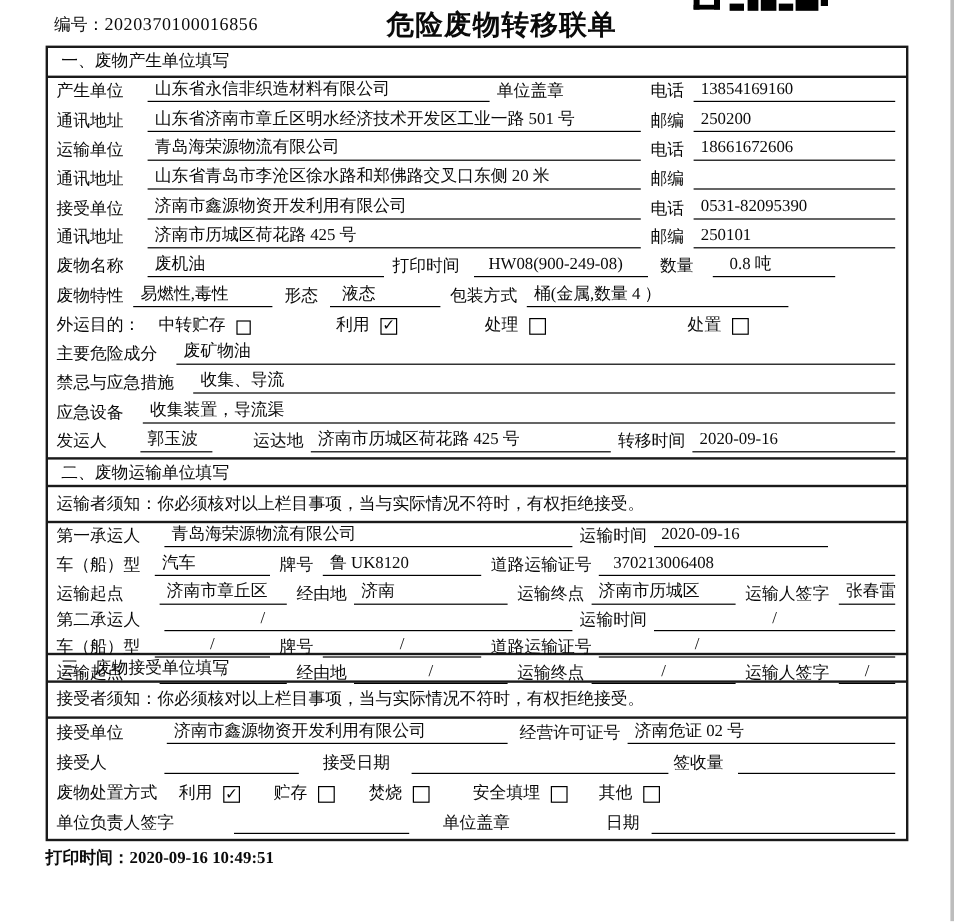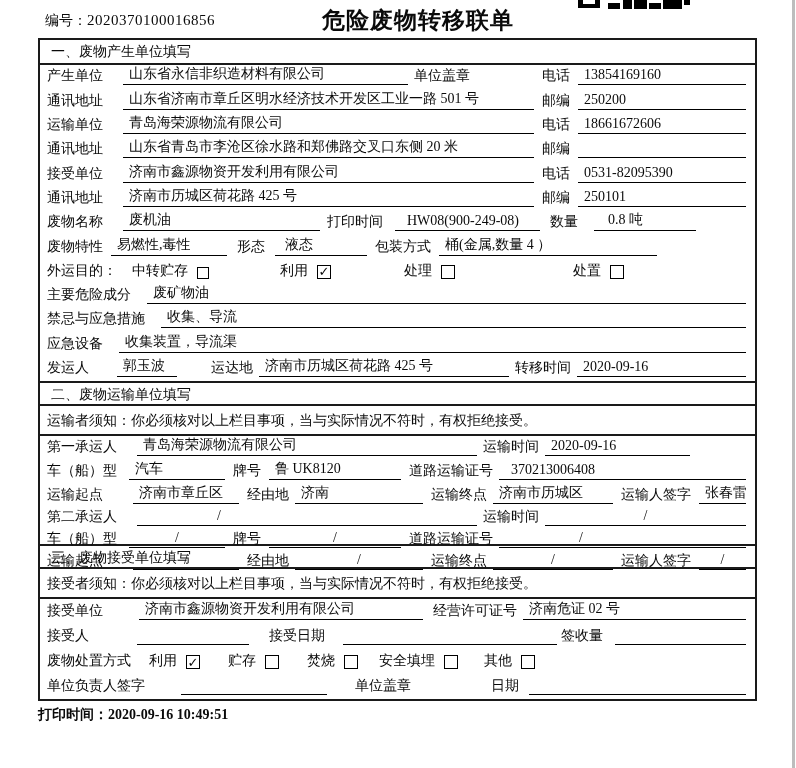--- a/index.html
+++ b/index.html
@@ -284,36 +284,36 @@
       <div class="row">
         <span class="lb" style="margin-right:18px">废物处置方式</span>
         <span class="opt" style="margin-right:28px">
           <span class="lb">利用</span>
           <span class="cb">✓</span>
         </span>
         <span class="opt" style="margin-right:28px">
           <span class="lb">贮存</span>
           <span class="cb"></span>
         </span>
-        <span class="opt" style="margin-right:21px">
+        <span class="opt" style="margin-right:36px">
           <span class="lb">焚烧</span>
           <span class="cb"></span>
         </span>
         <span class="opt" style="margin-right:26px">
           <span class="lb">安全填埋</span>
           <span class="cb"></span>
         </span>
         <span class="opt">
           <span class="lb">其他</span>
           <span class="cb"></span>
         </span>
       </div>
 
       <div class="row">
-        <span class="lb" style="margin-right:36px">单位负责人签字</span>
+        <span class="lb" style="margin-right:50px">单位负责人签字</span>
         <span class="vl" style="width:146px"></span>
         <span class="lb" style="margin-left:28px">单位盖章</span>
         <span class="lb" style="margin-left:80px;margin-right:10px">日期</span>
         <span class="vl fx"></span>
       </div>
 
     </div>
   </div>
 
   <div class="foot">

